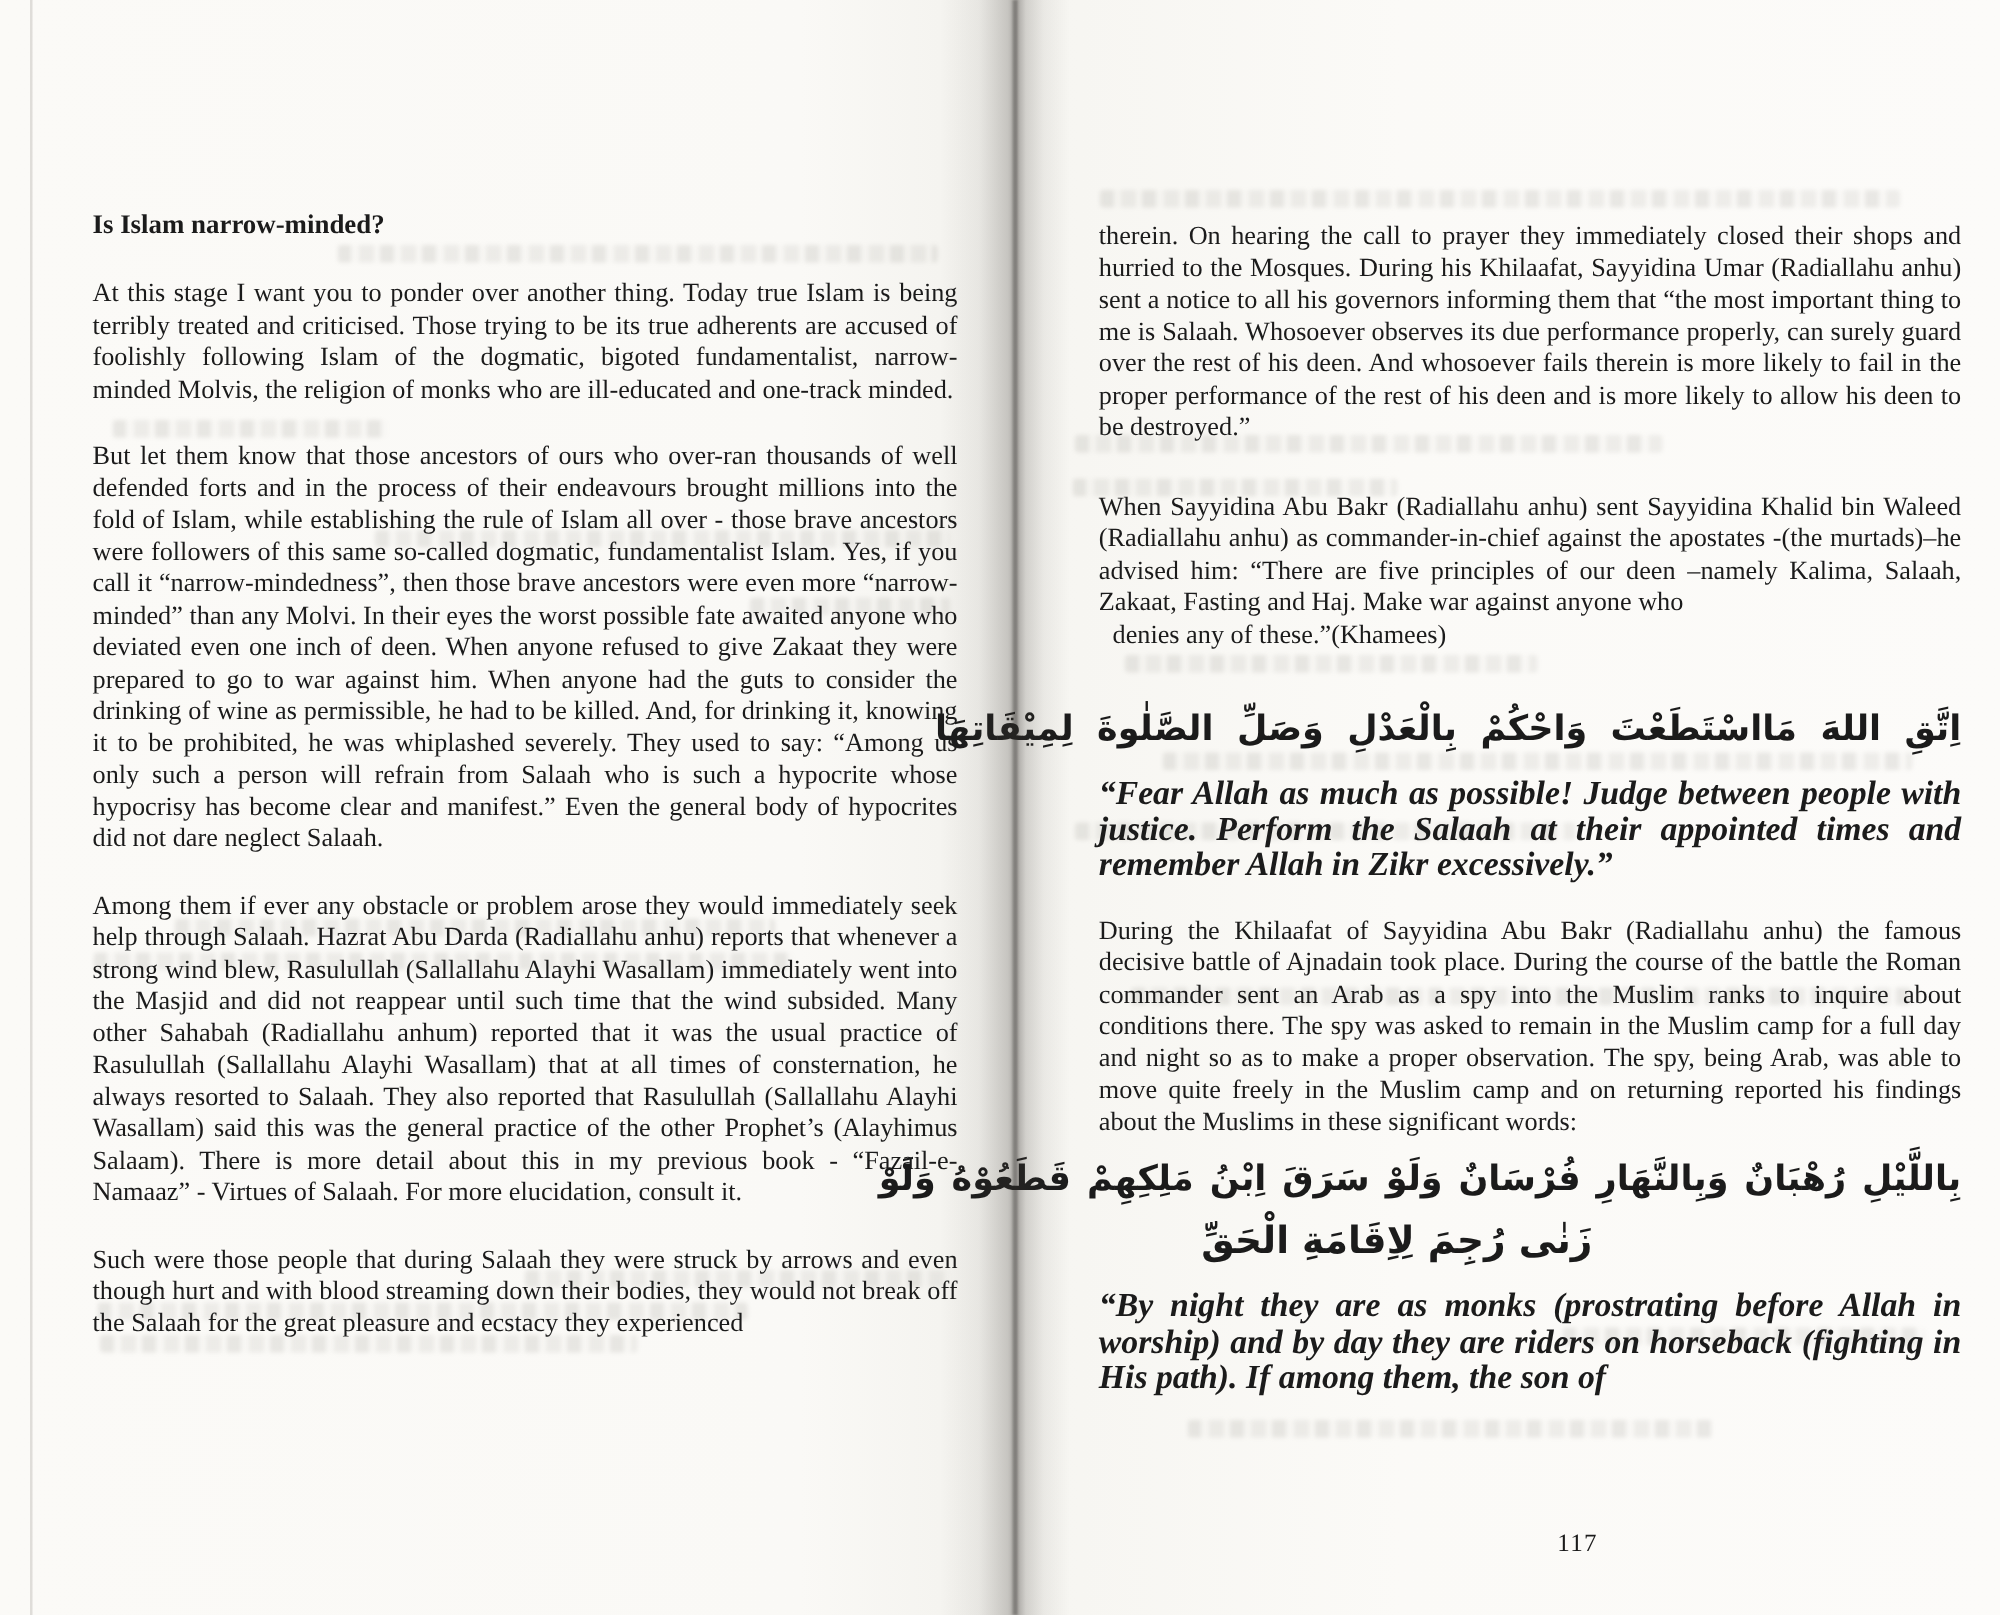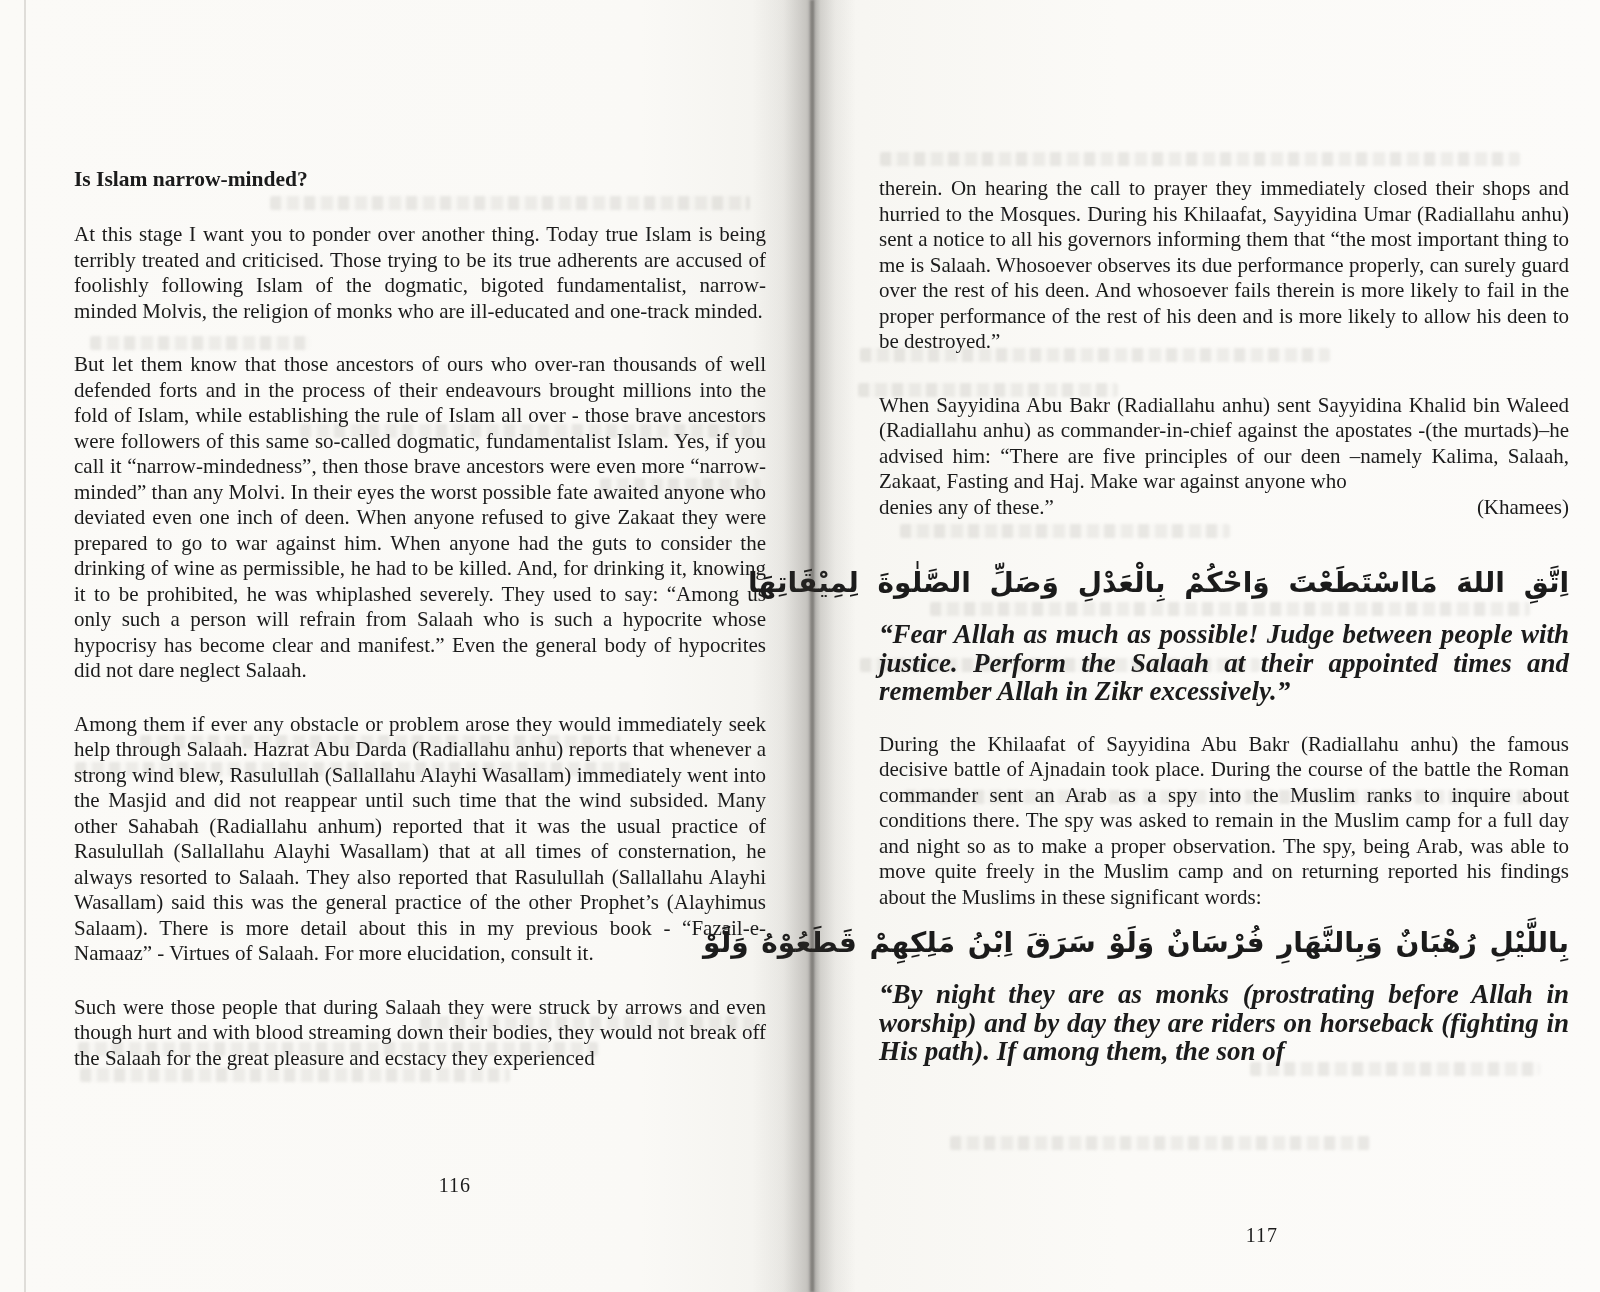--- a/index.html
+++ b/index.html
@@ -13,21 +13,21 @@
     background:linear-gradient(90deg,rgba(64,60,54,0) 0%,rgba(64,60,54,.08) 30%,rgba(64,60,54,.26) 52%,rgba(50,46,42,.40) 59%,rgba(64,60,54,.20) 66%,rgba(64,60,54,.07) 80%,rgba(64,60,54,0) 100%);}
   .gutter-line{position:absolute;top:0;left:810px;width:4px;height:1292px;background:rgba(40,38,34,.32);filter:blur(1px);}
   .col{position:absolute;font-size:21px;line-height:25.5px;text-align:justify;}
   .col-left{left:74px;top:166px;width:692px;}
   .col-right{left:879px;top:176px;width:690px;}
   h1.heading{font-size:21.5px;line-height:26px;font-weight:bold;margin:0 0 30px 0;text-align:left;}
   p.body{margin:0 0 28px 0;}
   p.body:last-child{margin-bottom:0;}
   .col-right p.body{margin:0 0 38px 0;}
   p.nogap{margin-bottom:0 !important;}
-  .line-flex{display:flex;justify-content:space-between;line-height:25.5px;margin-bottom:38px;}
+  .line-flex{display:flex;line-height:25.5px;margin-bottom:38px;margin-left:11px;}
   .arabic{direction:rtl;font-family:"DejaVu Sans", sans-serif;font-weight:bold;font-size:31px;margin:8px 0 12px 0;}
   .ar-line{line-height:50px;white-space:nowrap;}
   .ar-right{text-align:right;}
   .ar-tight{font-size:28px;word-spacing:3px;}
   .ar-line1{word-spacing:9px;}
   .ar-left{text-align:left;padding-left:82px;font-size:30px;}
   .trans{font-style:italic;font-weight:bold;font-size:27px;line-height:28.5px;margin:12px 0 26px 0;text-align:justify;}
   .trans.last{margin-bottom:0;}
   .pagenum{position:absolute;font-size:20px;letter-spacing:1px;text-align:center;}
   .pagenum-left{left:74px;top:1174px;width:692px;padding-left:70px;box-sizing:border-box;}
@@ -76,23 +76,23 @@
       <span>denies any of these.”</span>
       <span>(Khamees)</span>
     </div>
     <div class="arabic" dir="rtl">
       <div class="ar-line ar-right ar-line1 ar-tight">اِتَّقِ اللهَ مَااسْتَطَعْتَ وَاحْكُمْ بِالْعَدْلِ وَصَلِّ الصَّلٰوةَ لِمِيْقَاتِهَا</div>
     </div>
     <p class="trans">“Fear Allah as much as possible! Judge between people with justice. Perform the Salaah at their appointed times and remember Allah in Zikr excessively.”</p>
     <p class="body nogap">During the Khilaafat of Sayyidina Abu Bakr (Radiallahu anhu) the famous decisive battle of Ajnadain took place. During the course of the battle the Roman commander sent an Arab as a spy into the Muslim ranks to inquire about conditions there. The spy was asked to remain in the Muslim camp for a full day and night so as to make a proper observation. The spy, being Arab, was able to move quite freely in the Muslim camp and on returning reported his findings about the Muslims in these significant words:</p>
     <div class="arabic" dir="rtl">
       <div class="ar-line ar-right ar-tight">بِاللَّيْلِ رُهْبَانٌ وَبِالنَّهَارِ فُرْسَانٌ وَلَوْ سَرَقَ اِبْنُ مَلِكِهِمْ قَطَعُوْهُ وَلَوْ</div>
+      <div class="ar-line ar-left">زَنٰى رُجِمَ لِاِقَامَةِ الْحَقِّ</div>
     </div>
     <p class="trans last">“By night they are as monks (prostrating before Allah in worship) and by day they are riders on horseback (fighting in His path). If among them, the son of</p>
   </div>
 
-  <div class="pagenum pagenum-left">116</div>
   <div class="pagenum pagenum-right">117</div>
 
   <div class="gutter"></div>
   <div class="gutter-line"></div>
 
 </div>
 
 </body></html>

